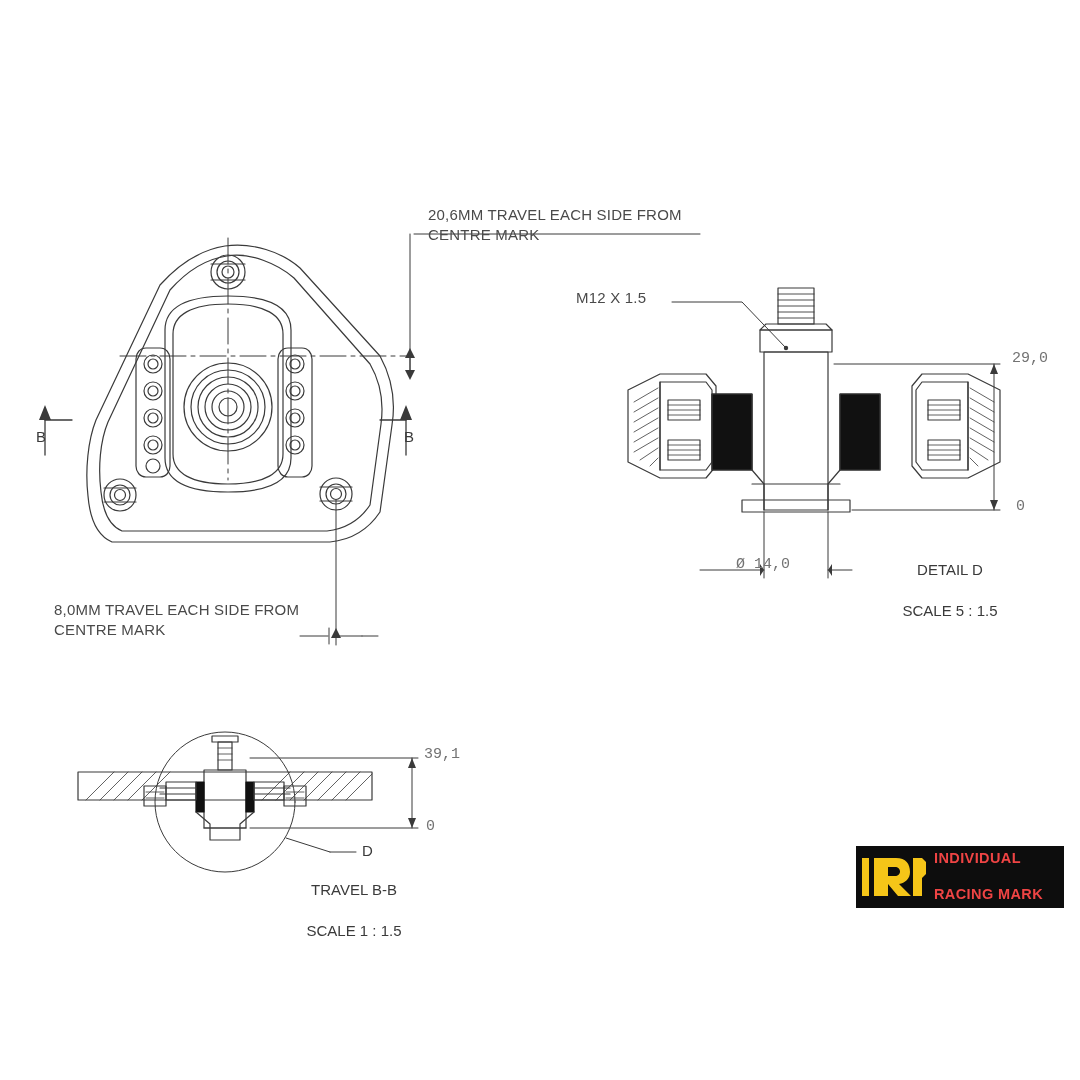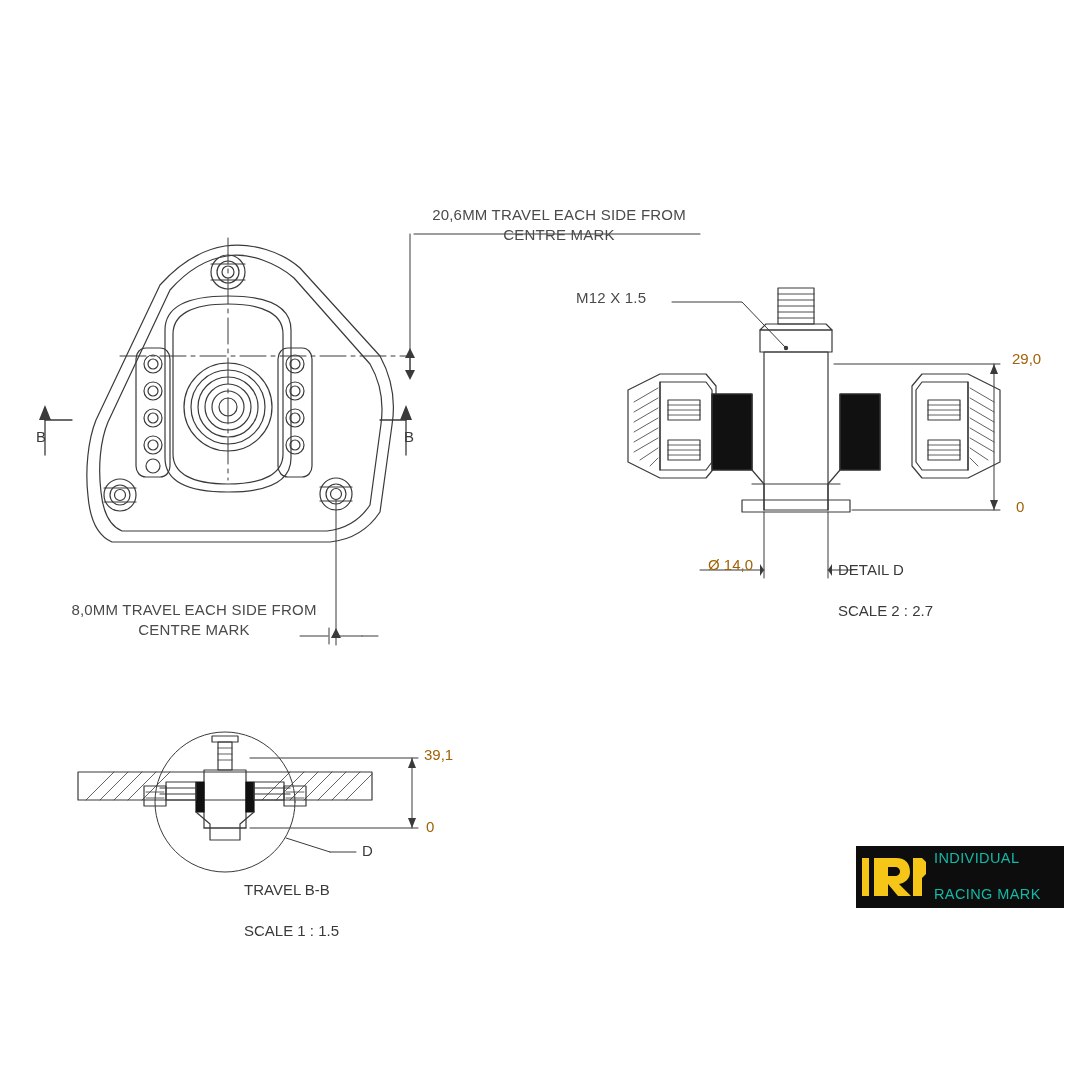--- a/index.html
+++ b/index.html
@@ -30,28 +30,29 @@
     position: absolute;
     font-size: 15px;
     letter-spacing: 0.2px;
     color: #4a4a4a;
     line-height: 1.35;
     white-space: pre-line;
   }
   .dim {
     position: absolute;
     font-size: 15px;
-    color: #a16207;
+    color: #737373;
     white-space: nowrap;
+    font-family: Liberation Mono, monospace;
   }
   .viewlabel {
     position: absolute;
     font-size: 15px;
     color: #3a3a3a;
-    text-align: left;
+    text-align: center;
     line-height: 1.35;
     white-space: pre-line;
   }
   .letter {
     position: absolute;
     font-size: 15px;
     color: #3a3a3a;
   }
   
   .logo {
@@ -65,23 +66,23 @@
     align-items: center;
   }
   .logo-mark {
     width: 74px;
     height: 62px;
     position: relative;
     flex: 0 0 auto;
   }
   .logo-mark svg { position:absolute; left:0; top:0; }
   .logo-text {
-    color: #14b8a6;
+    color: #ef4444;
     font-size: 14.5px;
-    font-weight: normal;
+    font-weight: bold;
     letter-spacing: 0.4px;
     line-height: 1.22;
     padding-left: 4px;
     white-space: pre-line;
   }
 </style>
 </head>
 <body>
 
 <div class="sheet">
@@ -328,38 +329,38 @@
           <path d="M250,828 L418,828"></path>
           <path d="M412,758 L412,828"></path>
           <path d="M412,758 L408,768 L416,768 Z" fill="#3a3a3a" stroke="none"></path>
           <path d="M412,828 L408,818 L416,818 Z" fill="#3a3a3a" stroke="none"></path>
         </g>
       </g>
 
     </g>
   </svg>
 
-  <div class="note" style="left:414px; top:205px; text-align:center; width:290px;">20,6MM TRAVEL EACH SIDE FROM
+  <div class="note" style="left:428px; top:205px; width:290px;">20,6MM TRAVEL EACH SIDE FROM
 CENTRE MARK</div>
 
-  <div class="note" style="left:54px; top:600px; text-align:center; width:280px;">8,0MM TRAVEL EACH SIDE FROM
+  <div class="note" style="left:54px; top:600px; width:280px;">8,0MM TRAVEL EACH SIDE FROM
 CENTRE MARK</div>
 
   <div class="letter" style="left:36px; top:428px;">B</div>
   <div class="letter" style="left:404px; top:428px;">B</div>
 
   <div class="note" style="left:576px; top:288px;">M12 X 1.5</div>
 
   <div class="dim" style="left:1012px; top:350px;">29,0</div>
   <div class="dim" style="left:1016px; top:498px;">0</div>
-  <div class="dim" style="left:708px; top:556px;">Ø 14,0</div>
+  <div class="dim" style="left:736px; top:556px;">Ø 14,0</div>
 
   <div class="viewlabel" style="left:838px; top:540px; width:224px;">
     <div>DETAIL D</div>
-    <div>SCALE 2 : 2.7</div>
+    <div>SCALE 5 : 1.5</div>
   </div>
 
   <div class="dim" style="left:424px; top:746px;">39,1</div>
   <div class="dim" style="left:426px; top:818px;">0</div>
 
   <div class="letter" style="left:362px; top:842px;">D</div>
 
   <div class="viewlabel" style="left:244px; top:860px; width:220px;">
     <div>TRAVEL B-B</div>
     <div>SCALE 1 : 1.5</div>

